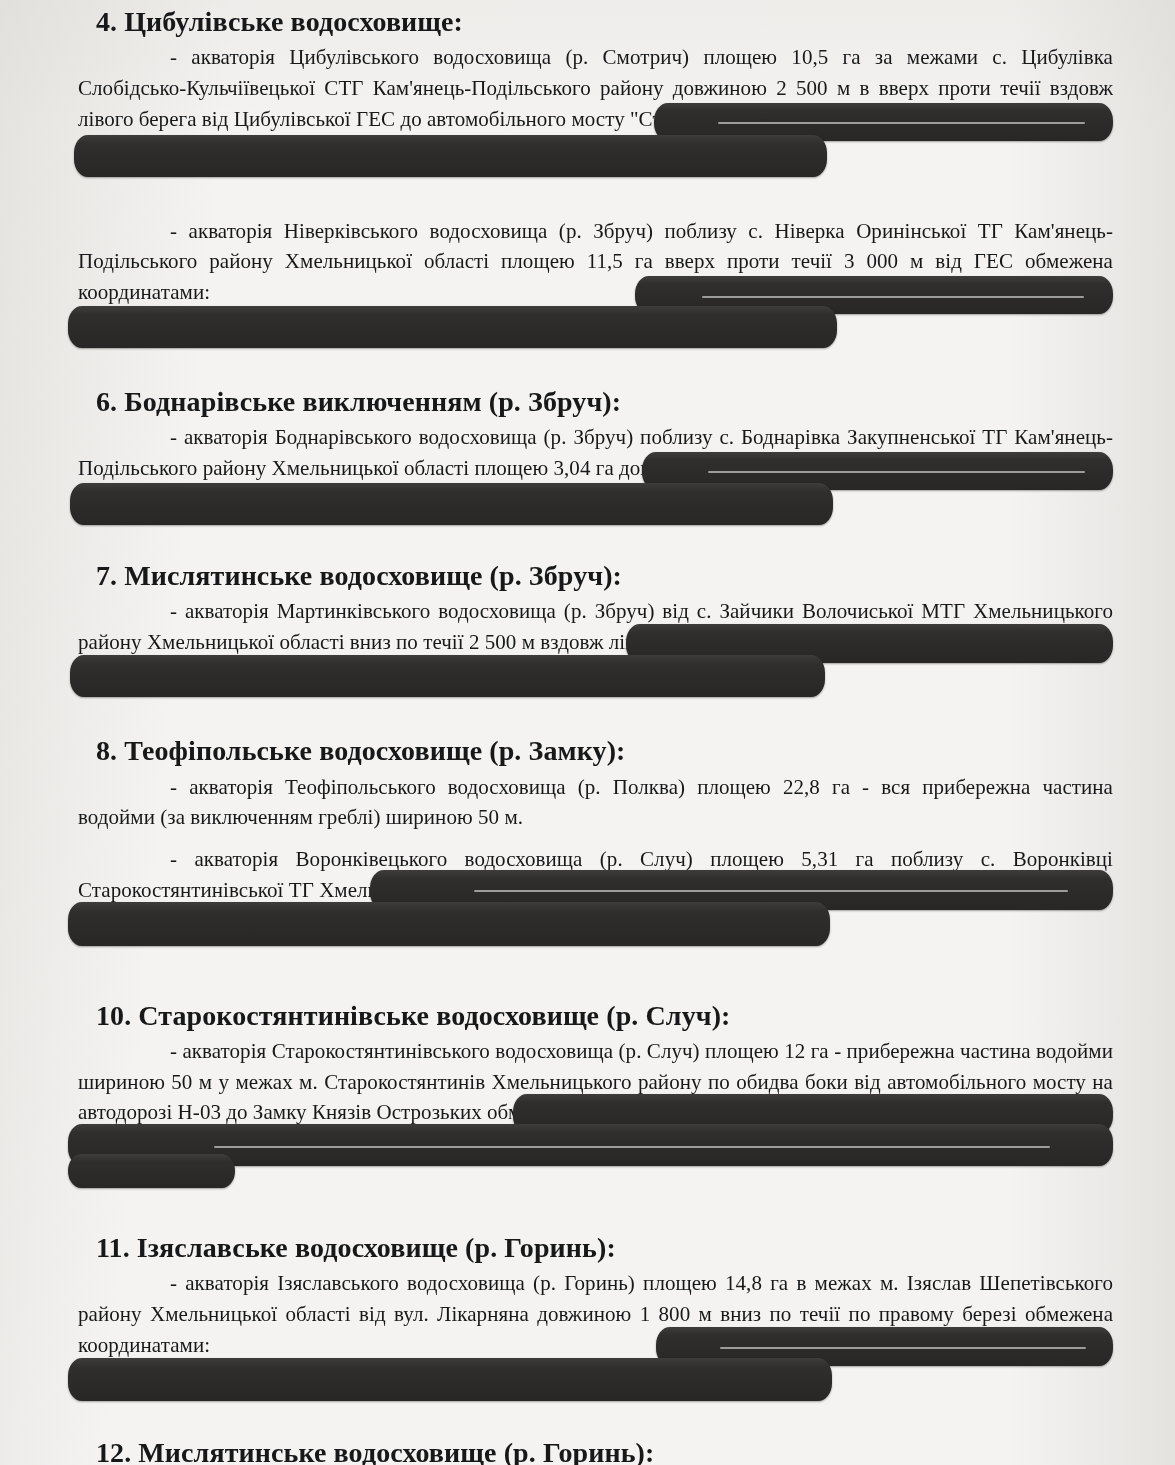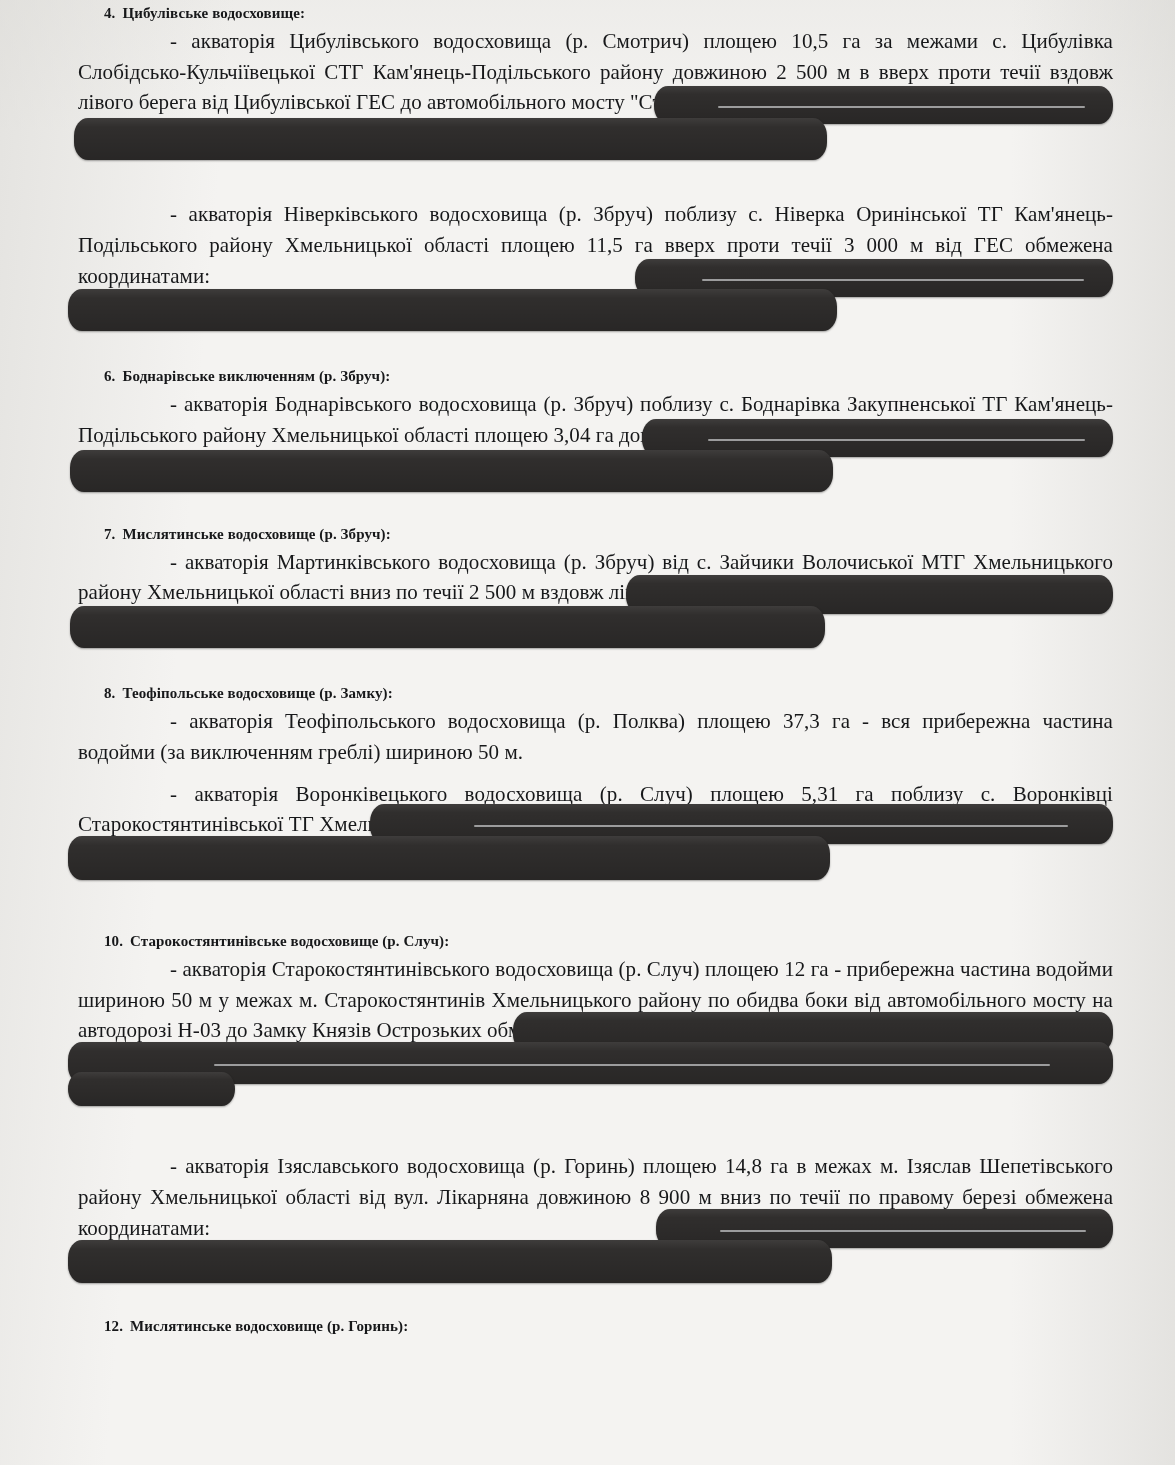--- a/index.html
+++ b/index.html
@@ -34,24 +34,24 @@
     top: 0;
     width: 1035px;
   }
 
   .section {
     position: relative;
   }
 
   .heading {
     font-weight: bold;
-    font-size: 15px;
+    font-size: 28px;
     line-height: 1.26;
     letter-spacing: 0.1px;
-    margin-left: 26px;
+    margin-left: 18px;
     white-space: nowrap;
   }
   .heading .num {
     margin-right: 7px;
   }
 
   .body-text {
     font-size: 21px;
     line-height: 1.465;
     text-align: justify;
@@ -132,21 +132,21 @@
       <div class="redaction" style="height:60px;">
         <div class="bar" style="left:548px; top:-33px; width:487px; height:39px;"></div>
         <div class="bar" style="left:-8px; top:-2px; width:755px; height:42px;"></div>
       </div>
     </div>
 
     <div class="section" style="padding-top:16px;">
       <div class="heading">
         <span class="num">8.</span><span>Теофіпольське водосховище (р. Замку):</span>
       </div>
-      <div class="body-text last-full">- акваторія Теофіпольського водосховища (р. Полква) площею 37,3 га - вся прибережна частина водойми (за виключенням греблі) шириною 50 м.</div>
+      <div class="body-text last-full">- акваторія Теофіпольського водосховища (р. Полква) площею 22,8 га - вся прибережна частина водойми (за виключенням греблі) шириною 50 м.</div>
     </div>
 
     <div class="section" style="padding-top:8px;">
       <div class="body-text">- акваторія Воронківецького водосховища (р. Случ) площею 5,31 га поблизу с. Воронківці Старокостянтинівської ТГ Хмельницького району Хмельницької області обмежена координатами:</div>
       <div class="redaction" style="height:66px;">
         <div class="bar light-seam" style="left:292px; top:-36px; width:743px; height:40px;"></div>
         <div class="bar" style="left:-10px; top:-4px; width:762px; height:44px;"></div>
       </div>
     </div>
 
@@ -156,21 +156,24 @@
       </div>
       <div class="body-text">- акваторія Старокостянтинівського водосховища (р. Случ) площею 12 га - прибережна частина водойми шириною 50 м у межах м. Старокостянтинів Хмельницького району по обидва боки від автомобільного мосту на автодорозі Н-03 до Замку Князів Острозьких обмежена координатами:</div>
       <div class="redaction" style="height:84px;">
         <div class="bar" style="left:435px; top:-34px; width:600px; height:40px;"></div>
         <div class="bar light-seam" style="left:-10px; top:-4px; width:1045px; height:42px;"></div>
         <div class="bar" style="left:-10px; top:26px; width:167px; height:34px;"></div>
       </div>
     </div>
 
     <div class="section" style="padding-top:18px;">
-      <div class="body-text">- акваторія Ізяславського водосховища (р. Горинь) площею 14,8 га в межах м. Ізяслав Шепетівського району Хмельницької області від вул. Лікарняна довжиною 8 900 м вниз по течії по правому березі обмежена координатами:</div>
+      <div class="heading">
+        <span class="num">11.</span><span>Ізяславське водосховище (р. Горинь):</span>
+      </div>
+      <div class="body-text">- акваторія Ізяславського водосховища (р. Горинь) площею 14,8 га в межах м. Ізяслав Шепетівського району Хмельницької області від вул. Лікарняна довжиною 1 800 м вниз по течії по правому березі обмежена координатами:</div>
       <div class="redaction" style="height:62px;">
         <div class="bar light-seam" style="left:578px; top:-34px; width:457px; height:39px;"></div>
         <div class="bar" style="left:-10px; top:-3px; width:764px; height:43px;"></div>
       </div>
     </div>
 
     <div class="section" style="padding-top:12px;">
       <div class="heading">
         <span class="num">12.</span><span>Мислятинське водосховище (р. Горинь):</span>
       </div>

